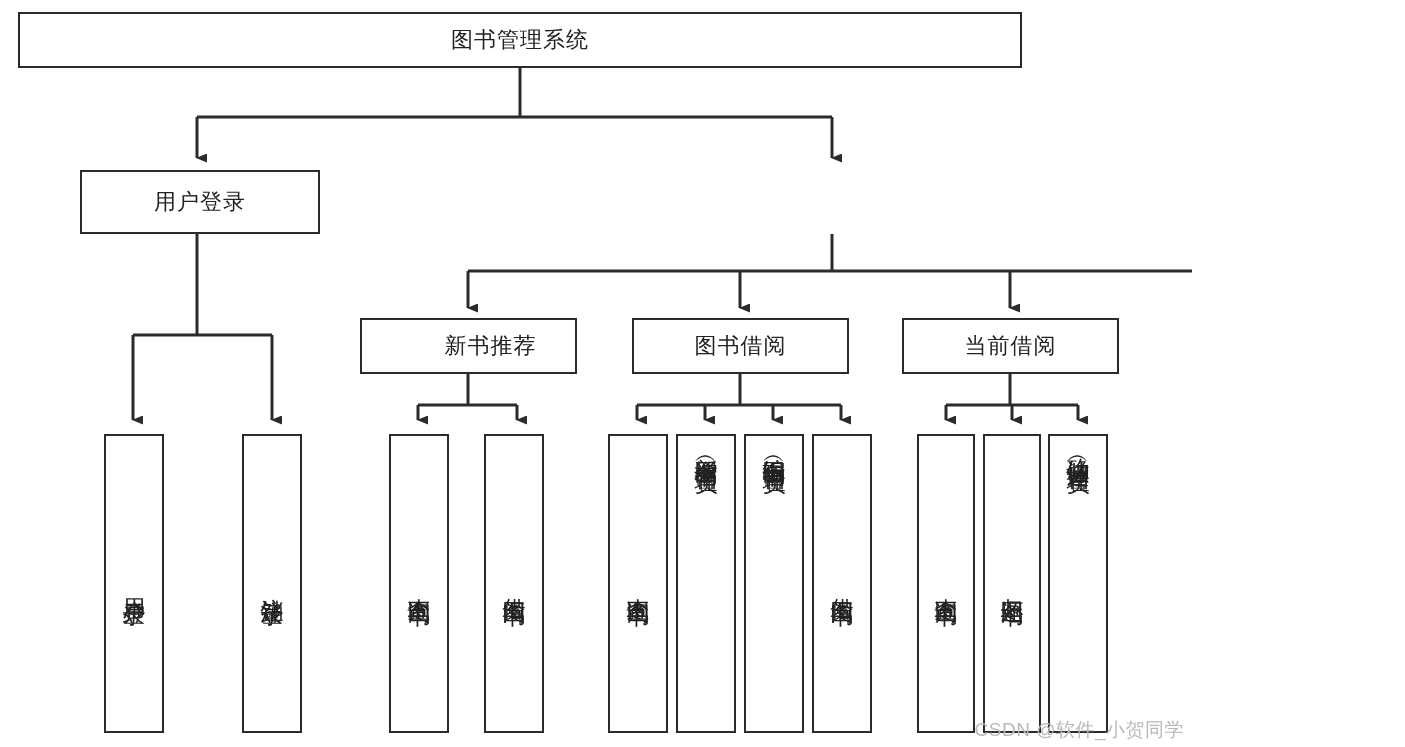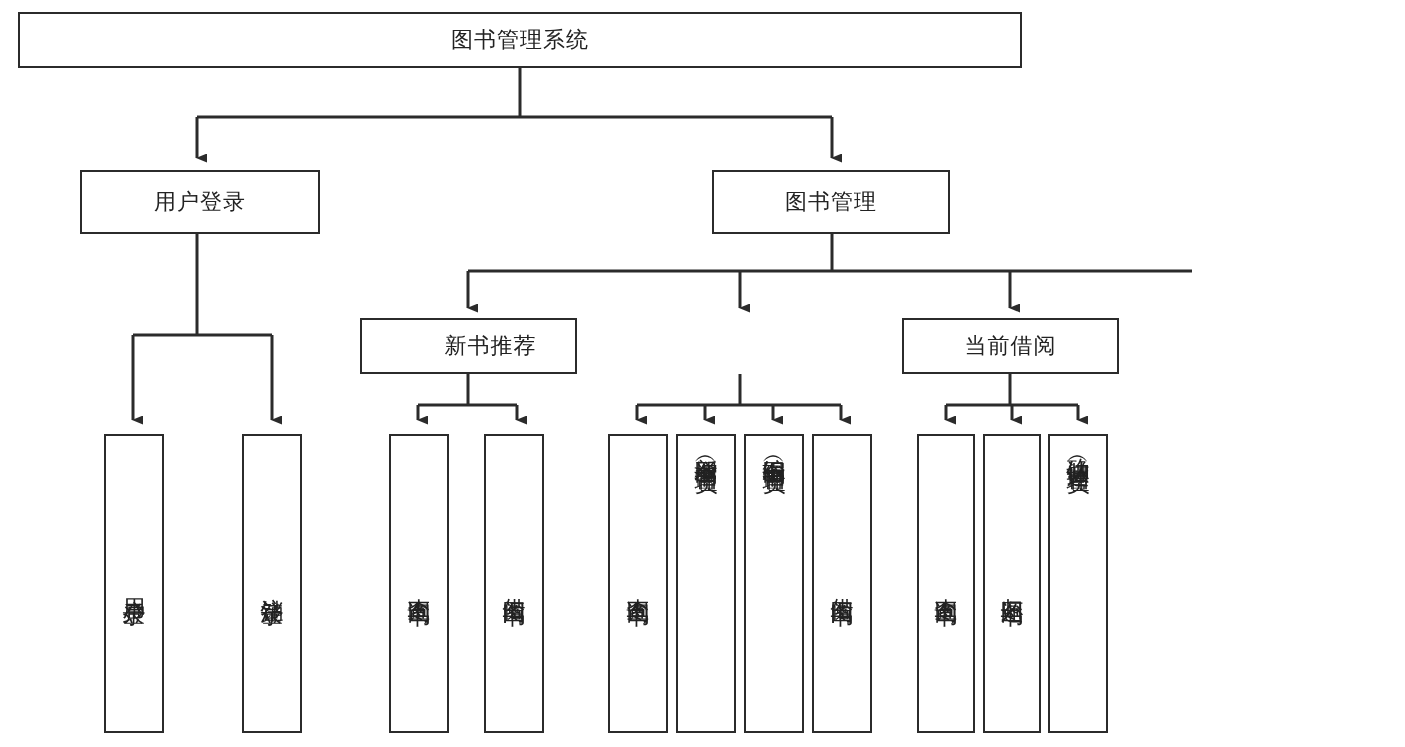--- a/index.html
+++ b/index.html
@@ -126,26 +126,26 @@
     </g>
   </svg>
 
   <div class="node" style="left:18px; top:12px; width:1004px; height:56px;">
     <span class="node-label">图书管理系统</span>
   </div>
 
   <div class="node" style="left:80px; top:170px; width:240px; height:64px;">
     <span class="node-label">用户登录</span>
   </div>
-  <div class="node" style="left:712px; top:170px; width:238px; height:64px;">
-    <span class="node-label">图书管理</span>
-  </div>
 
   <div class="node" style="left:360px; top:318px; width:217px; height:56px;padding-left:44px;">
     <span class="node-label">新书推荐</span>
+  </div>
+  <div class="node" style="left:632px; top:318px; width:217px; height:56px;">
+    <span class="node-label">图书借阅</span>
   </div>
   <div class="node" style="left:902px; top:318px; width:217px; height:56px;">
     <span class="node-label">当前借阅</span>
   </div>
 
   <div class="node leaf center-v" style="left:104px; top:434px; width:60px; height:299px;">
     <span class="node-label">用户登录</span>
   </div>
   <div class="node leaf center-v" style="left:242px; top:434px; width:60px; height:299px;">
     <span class="node-label">注销登录</span>
@@ -181,14 +181,15 @@
     <span class="node-label">确认归还（管理员）</span>
   </div>
 
   <div class="node leaf center-v" style="left:1193px; top:434px; width:60px; height:299px;">
     <span class="node-label">新增借阅记录</span>
   </div>
   <div class="node leaf center-v" style="left:1310px; top:434px; width:60px; height:299px;">
     <span class="node-label">查询借阅记录</span>
   </div>
 
+  <div class="watermark">CSDN @软件_小贺同学</div>
 
 </div>
 
 </body></html>

